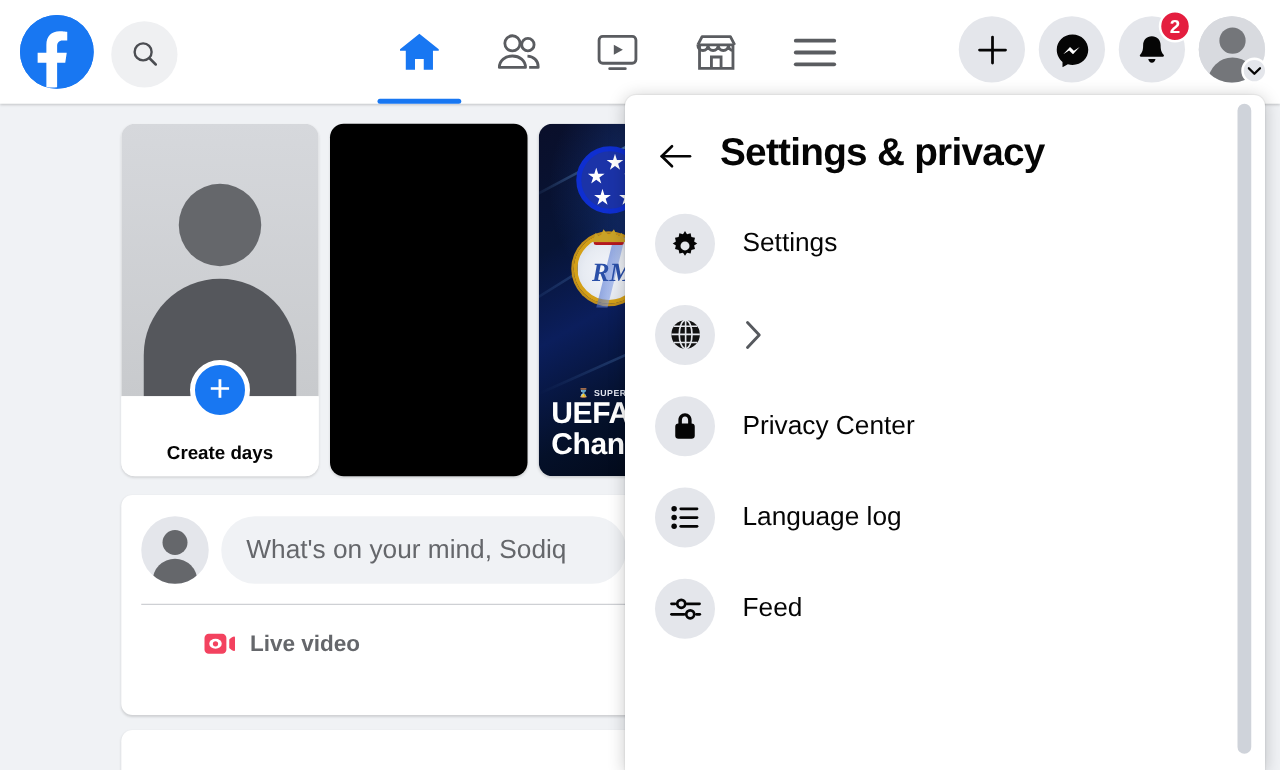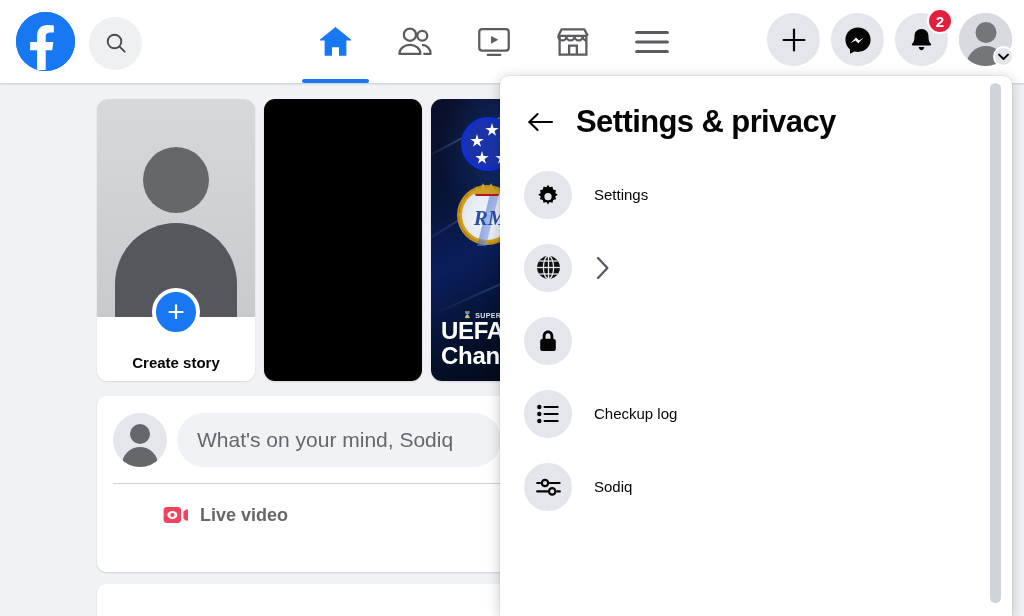--- a/index.html
+++ b/index.html
@@ -211,36 +211,36 @@
   
   .panel {
     position: absolute; right: 12px; top: 76px;
     width: 512px; height: 540px;
     background: #ffffff;
     border-radius: 9px 9px 0 0;
     box-shadow: 0 2px 14px rgba(0,0,0,0.22), 0 0 0 1px rgba(0,0,0,0.04);
     z-index: 40; overflow: hidden;
   }
   .panel-header {
-    display: flex; align-items: center; gap: 20px;
+    display: flex; align-items: flex-end; gap: 20px;
     padding: 28px 0 10px 26px;
   }
   .back-arrow { width: 30px; height: 30px; display:flex; align-items:center; justify-content:center; cursor: pointer; }
   .panel-title { font-size: 31px; font-weight: 700; color: #050505; letter-spacing: -0.6px; }
 
   .menu { padding: 8px 0 0 0; }
   .menu-item {
     display: flex; align-items: center; gap: 22px;
     height: 73px; padding: 0 16px 0 24px; cursor: pointer; position: relative;
   }
   .menu-icon {
     width: 48px; height: 48px; border-radius: 50%; background: #e4e6eb;
     display: flex; align-items: center; justify-content: center; flex: none;
   }
-  .menu-label { font-size: 15px; color: #050505; font-weight: 400; flex: 1; }
+  .menu-label { font-size: 21px; color: #050505; font-weight: 400; flex: 1; }
   .menu-chevron { margin-right: 14px; display:flex; align-items:center; }
 
   .highlight-box {
     position: absolute; left: 2px; top: -4px;
     width: 500px; height: 72px;
     border: 4px solid #f02c0e; border-radius: 2px;
     pointer-events: none; z-index: 5;
   }
   .panel-scrollbar {
     position: absolute; right: 11px; top: 7px; width: 11px; height: 520px;
@@ -346,21 +346,21 @@
 
     <div class="stories-row">
 
       <div class="story story-create">
         <div class="sc-img">
           <div class="sc-head"></div>
           <div class="sc-body"></div>
         </div>
         <div class="sc-foot"></div>
         <div class="sc-plus">+</div>
-        <div class="sc-label">Create story</div>
+        <div class="sc-label">Create days</div>
       </div>
 
       <div class="story story-black"></div>
 
       <div class="story story-uefa">
         <div class="ray" style="left:-10px; top:60px; width:180px; transform:rotate(-28deg);"></div>
         <div class="ray" style="left:-20px; top:150px; width:200px; transform:rotate(-32deg); opacity:.6;"></div>
         <div class="ray" style="left:0px; top:215px; width:170px; transform:rotate(-24deg); opacity:.45;"></div>
 
         <div class="ucl-ball">
@@ -460,47 +460,48 @@
       </div>
 
 
       <div class="menu-item">
         <div class="menu-icon">
           <svg width="26" height="27" viewBox="0 0 26 27">
             <path d="M7.7 12.4V9.1c0-3.2 2.2-5.6 5.3-5.6s5.3 2.4 5.3 5.6v3.3h-2.8V9.1c0-1.7-1-2.9-2.5-2.9s-2.5 1.2-2.5 2.9v3.3z" fill="#050505"></path>
             <rect x="5.2" y="11.8" width="15.6" height="12.2" rx="2.6" fill="#050505"></rect>
           </svg>
         </div>
+        <div class="menu-label">Privacy Center</div>
       </div>
 
       <div class="menu-item">
         <div class="menu-icon">
           <svg width="26" height="22" viewBox="0 0 26 22">
             <circle cx="4.3" cy="4" r="2.2" fill="#050505"></circle>
             <circle cx="4.3" cy="11" r="2.2" fill="#050505"></circle>
             <circle cx="4.3" cy="18" r="2.2" fill="#050505"></circle>
             <line x1="9.6" y1="4" x2="22.6" y2="4" stroke="#050505" stroke-width="2.2" stroke-linecap="round"></line>
             <line x1="9.6" y1="11" x2="22.6" y2="11" stroke="#050505" stroke-width="2.2" stroke-linecap="round"></line>
             <line x1="9.6" y1="18" x2="22.6" y2="18" stroke="#050505" stroke-width="2.2" stroke-linecap="round"></line>
           </svg>
         </div>
-        <div class="menu-label">Checkup log</div>
+        <div class="menu-label">Language log</div>
       </div>
 
       <div class="menu-item">
         <div class="menu-icon">
           <svg width="27" height="22" viewBox="0 0 27 22">
             <line x1="2.2" y1="7" x2="5" y2="7" stroke="#050505" stroke-width="2.2" stroke-linecap="round"></line>
             <circle cx="10" cy="7" r="3.2" fill="none" stroke="#050505" stroke-width="2.2"></circle>
             <line x1="14.6" y1="7" x2="24.6" y2="7" stroke="#050505" stroke-width="2.2" stroke-linecap="round"></line>
             <line x1="2.2" y1="15.4" x2="12.4" y2="15.4" stroke="#050505" stroke-width="2.2" stroke-linecap="round"></line>
             <circle cx="17.2" cy="15.4" r="3.2" fill="none" stroke="#050505" stroke-width="2.2"></circle>
             <line x1="22.2" y1="15.4" x2="24.8" y2="15.4" stroke="#050505" stroke-width="2.2" stroke-linecap="round"></line>
           </svg>
         </div>
-        <div class="menu-label">Sodiq</div>
+        <div class="menu-label">Feed</div>
       </div>
     </div>
 
     <div class="panel-scrollbar"></div>
   </div>
 
 </div>
 
 </body></html>

